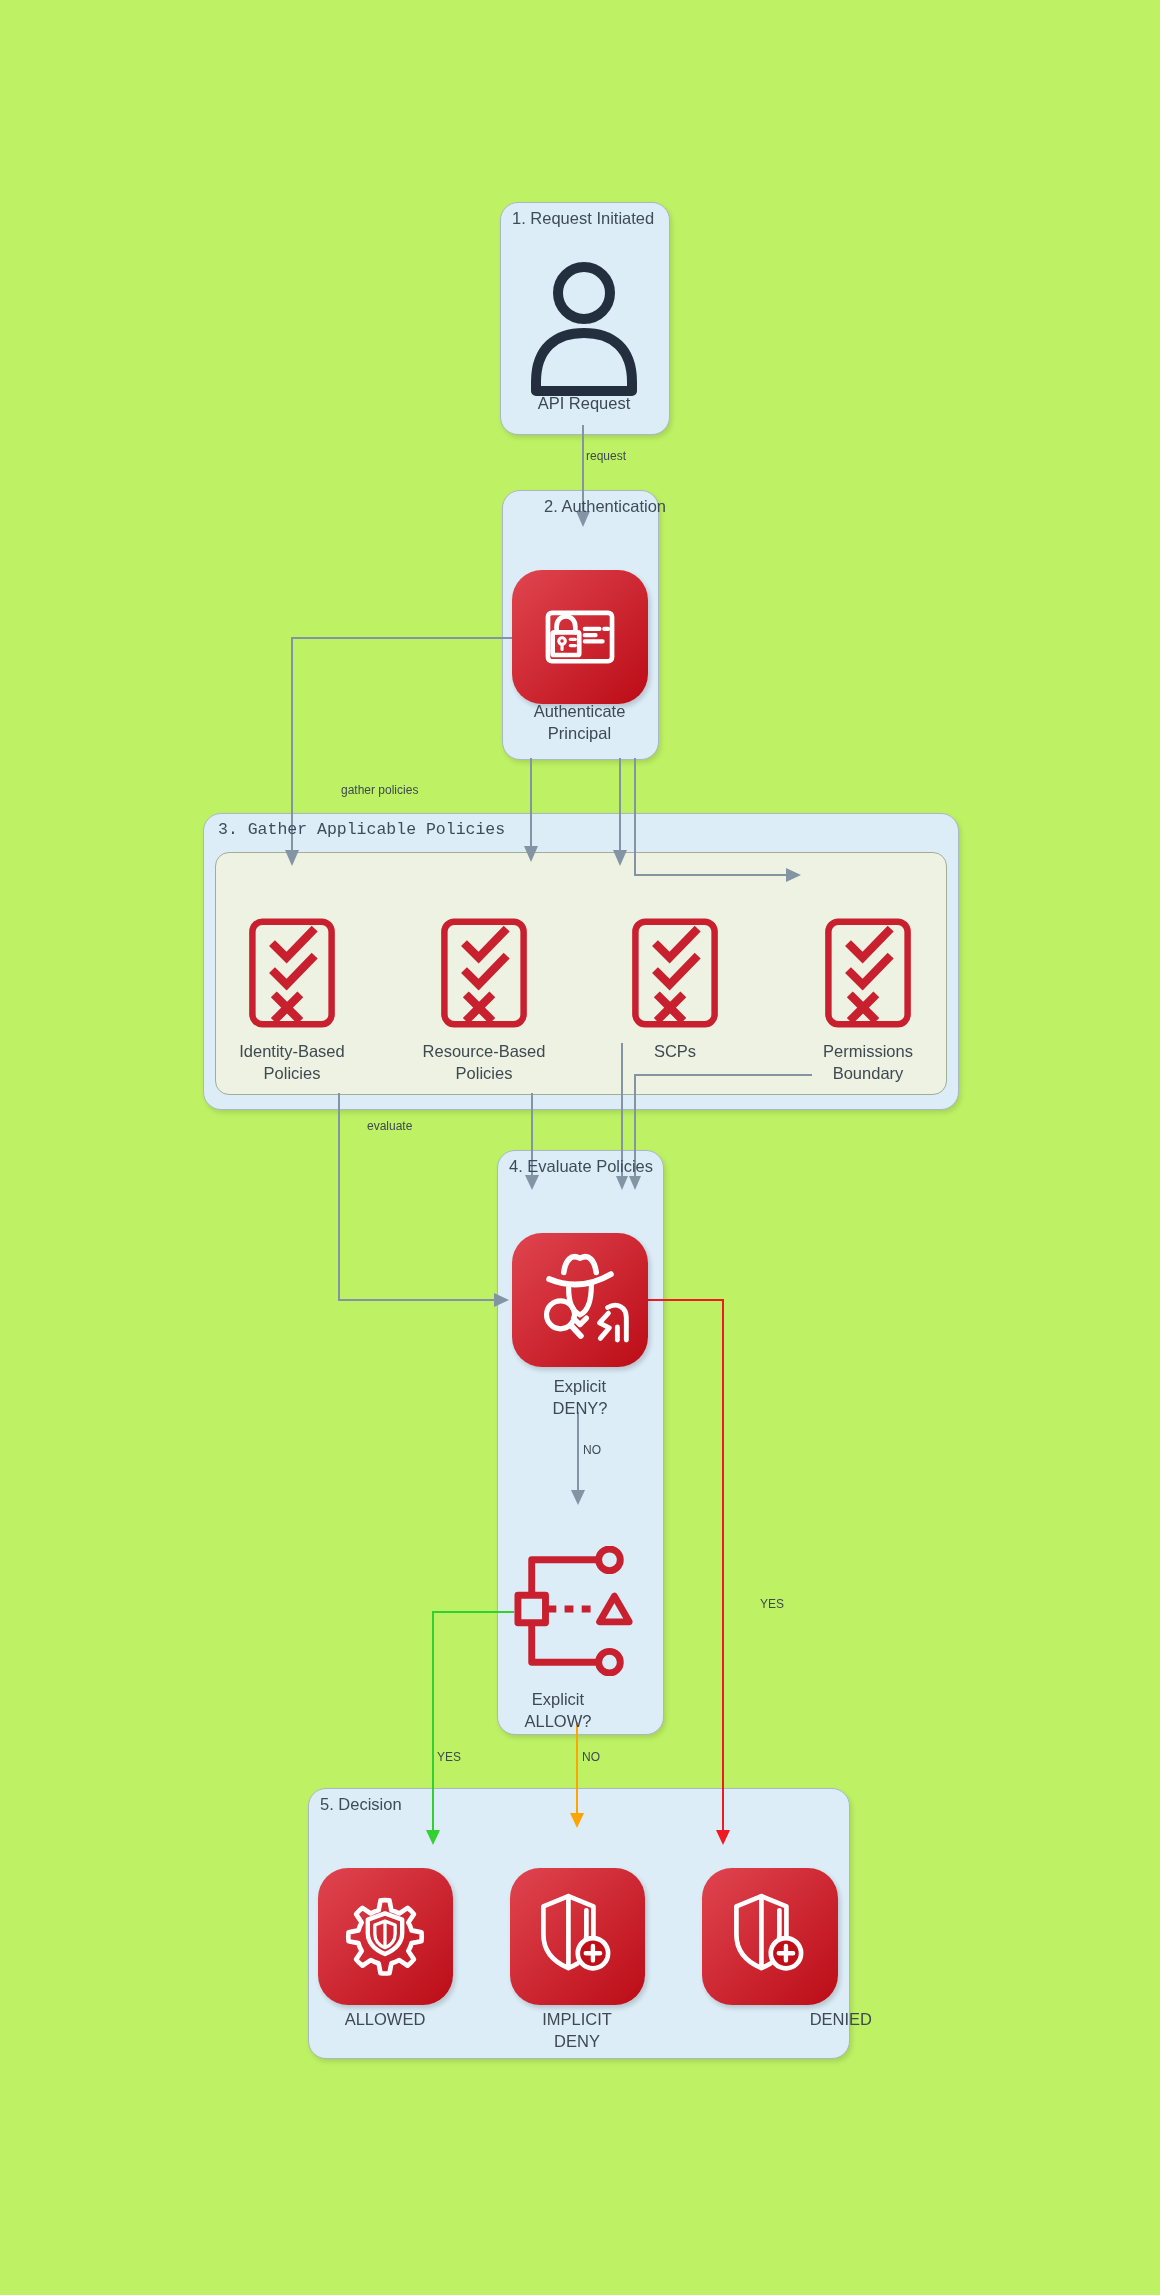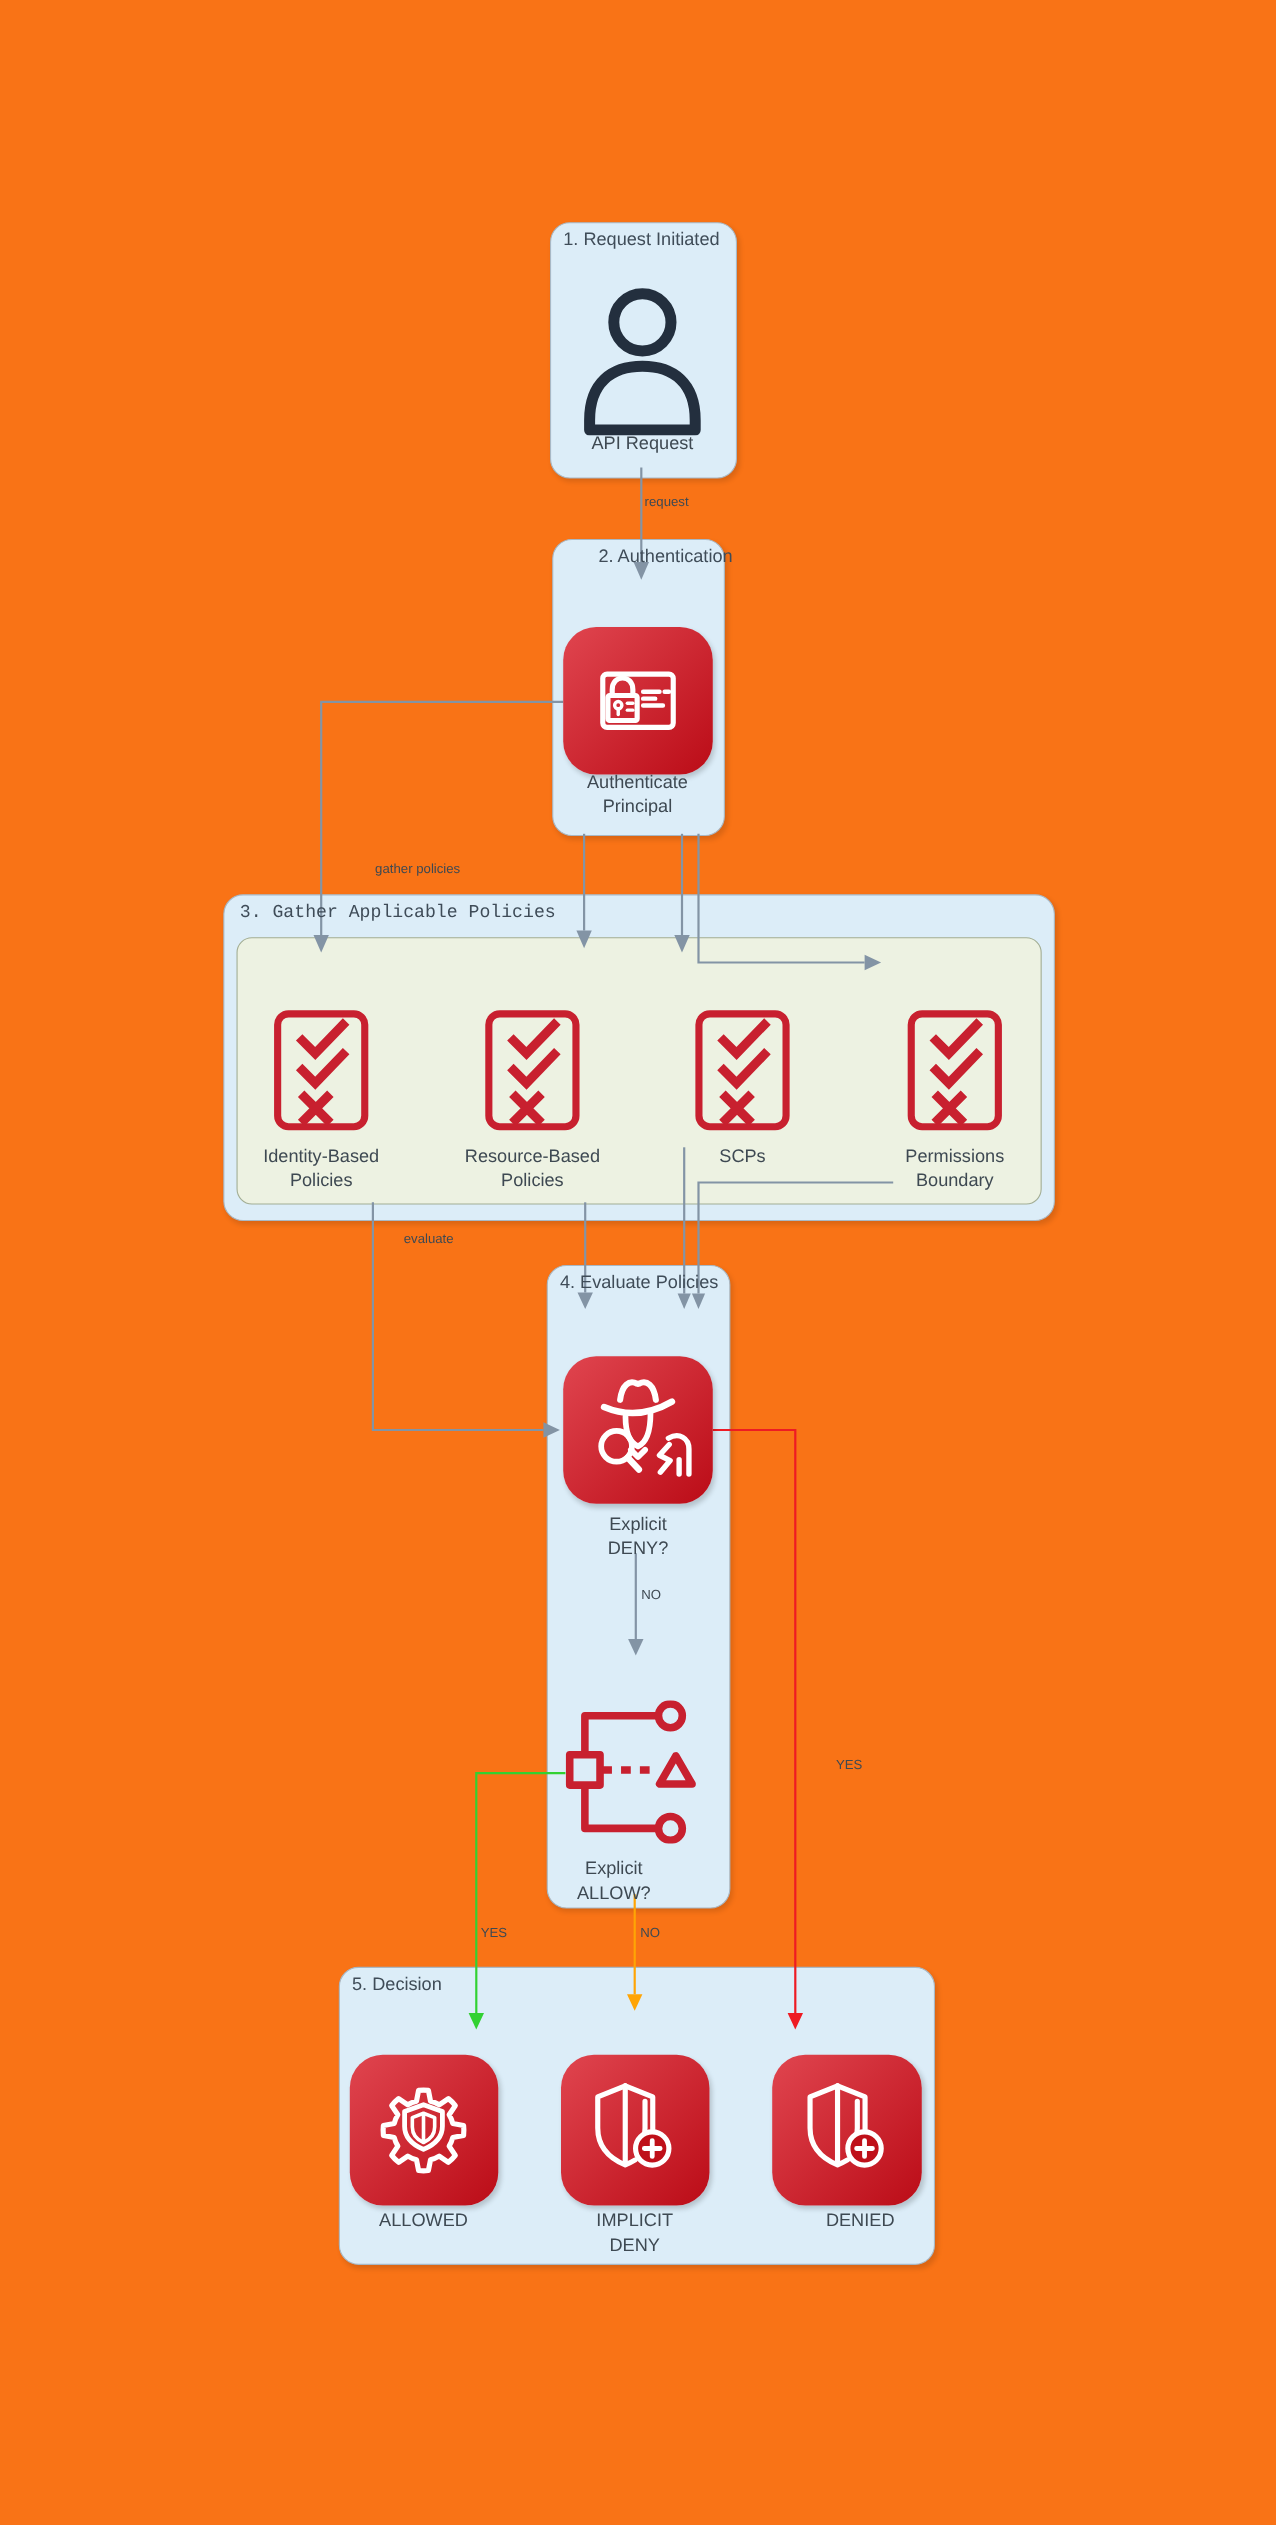--- a/index.html
+++ b/index.html
@@ -1,16 +1,16 @@
 <!DOCTYPE html>
 <html><head>
 <meta charset="utf-8">
 <style>
   html,body{margin:0;padding:0;background:#ffffff;}
-  #canvas{position:relative;width:1160px;height:2295px;background:#f97316;
+  #canvas{position:relative;width:1160px;height:2295px;background:#bef264;
           font-family:"Liberation Sans", sans-serif;overflow:hidden;}
   .stage{position:absolute;background:#dcedf8;border:1px solid #a8b8c5;border-radius:18px;
          box-shadow:2px 3px 5px rgba(0,0,0,0.12);z-index:1;}
   .panel{position:absolute;background:#edf2e2;border:1px solid #a2ad93;border-radius:14px;z-index:2;}
   .stage-title{position:absolute;font-size:16.5px;color:#3f4c58;white-space:nowrap;z-index:5;}
   .tile{position:absolute;border-radius:30px;background:linear-gradient(135deg,#e0454f 0%,#bb0c17 100%);
         box-shadow:2px 3px 5px rgba(0,0,0,0.18);z-index:4;}
   .icon-svg{position:absolute;z-index:5;}
   .lbl{position:absolute;font-size:16.5px;color:#3e4952;text-align:center;line-height:1.34;z-index:5;}
   .elbl{position:absolute;font-size:12px;color:#3e4952;white-space:nowrap;z-index:5;}
@@ -187,19 +187,19 @@
       <path d="M26.5,6.5 L10.5,13 V31 C10.5,42 17,48.5 26.5,52.5 C28.5,51.7 30.5,50.7 32.3,49.6" stroke-width="3"></path>
       <path d="M26.5,6.5 L42.5,13 V32" stroke-width="3"></path>
       <path d="M38,15.5 V31 C38,34.8 37,38 35,40.8" stroke-width="3"></path>
       <path d="M26.5,8.5 V50.5" stroke-width="3"></path>
       <circle cx="42.2" cy="43" r="9.7" fill="#bf1019" stroke-width="3"></circle>
       <path d="M37.6,43 H46.8 M42.2,38.4 V47.6" stroke-width="2.8"></path>
     </g>
   </svg>
   <div class="lbl" style="left:315px;top:2008px;width:140px;">ALLOWED</div>
   <div class="lbl" style="left:527px;top:2008px;width:100px;">IMPLICIT DENY</div>
-  <div class="lbl" style="left:712px;top:2008px;width:140px;">DENIED</div>
+  <div class="lbl" style="left:732px;top:2008px;width:140px;text-align:right;">DENIED</div>
 
   <div class="elbl" style="left:586px;top:449px;">request</div>
   <div class="elbl" style="left:341px;top:783px;">gather policies</div>
   <div class="elbl" style="left:367px;top:1119px;">evaluate</div>
 
 </div>
 
 </body></html>

